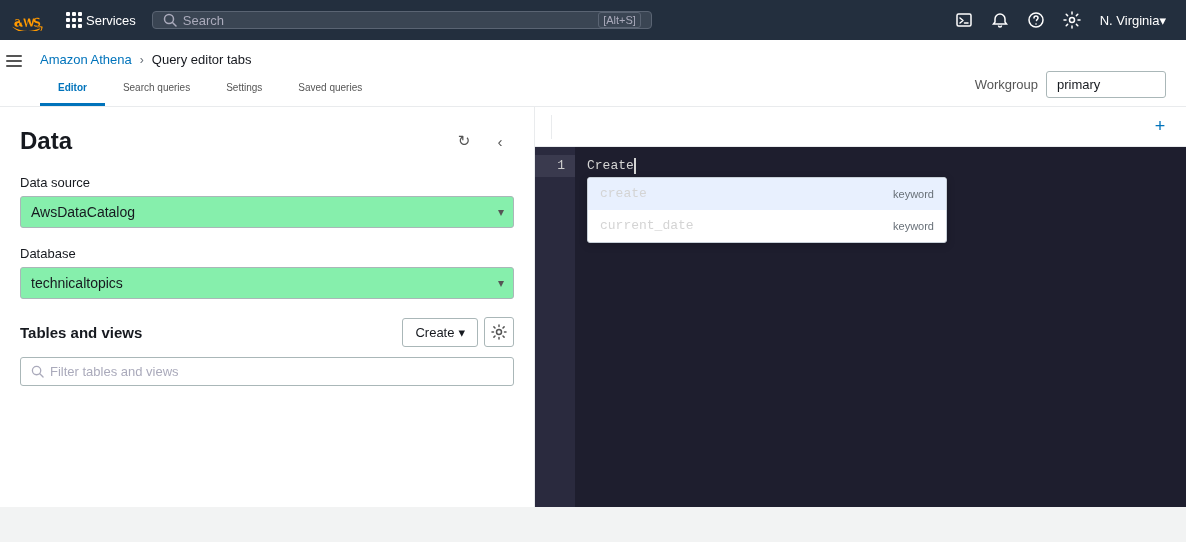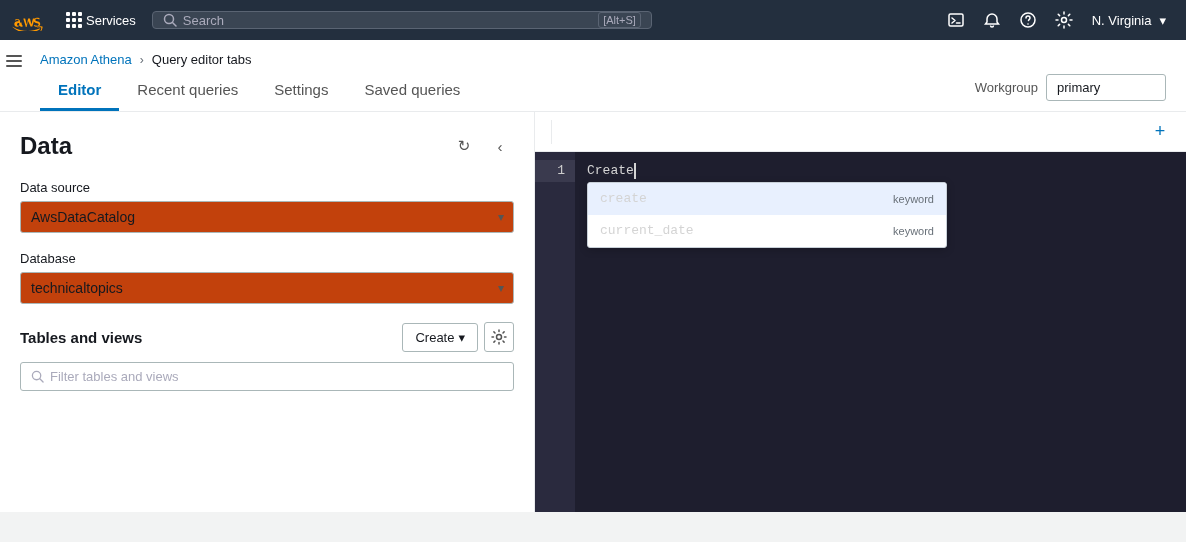--- a/index.html
+++ b/index.html
@@ -56,21 +56,21 @@
     }
     .nav-icon-btn {
       width: 32px; height: 32px;
       display: flex; align-items: center; justify-content: center;
       color: #fff; cursor: pointer;
       border-radius: 3px;
       background: transparent; border: none;
       font-size: 16px;
     }
     .region-btn {
-      display: flex; align-items: center; gap: 8px;
+      display: flex; align-items: center; gap: 0;
       color: #fff; font-size: 13px; cursor: pointer;
       padding: 4px 8px;
       background: transparent; border: none;
     }
 
     
     .page-header {
       background: #fff;
       border-bottom: 1px solid #e9ebed;
       padding: 0 20px;
@@ -97,21 +97,21 @@
     
     .tabs-bar {
       display: flex; align-items: center;
       padding: 0;
       border-bottom: none;
       margin-top: 4px;
     }
     .tab-item {
       padding: 10px 18px;
       cursor: pointer;
-      font-size: 15px;
+      font-size: 10px;
       color: #555;
       border-bottom: 3px solid transparent;
       white-space: nowrap;
     }
     .tab-item.active {
       color: #0073bb;
       border-bottom: 3px solid #0073bb;
       font-weight: 600;
     }
     .workgroup-area {
@@ -164,21 +164,21 @@
     .select-wrapper {
       position: relative;
       width: 100%;
     }
     .select-control {
       width: 100%;
       padding: 7px 36px 7px 10px;
       border: 1px solid #aab7b8;
       border-radius: 3px;
       font-size: 14px;
-      background: #c2410c;
+      background: #86efac;
       appearance: none;
       cursor: pointer;
       color: #16191f;
     }
     .select-arrow {
       position: absolute; right: 10px; top: 50%; transform: translateY(-50%);
       pointer-events: none; color: #555; font-size: 12px;
     }
 
     .tables-header {
@@ -412,21 +412,21 @@
   </button>
 
   <div class="page-header" style="padding-left: 40px;">
     <div class="breadcrumb-bar">
       <a class="breadcrumb-link">Amazon Athena</a>
       <span class="breadcrumb-sep">›</span>
       <span class="breadcrumb-current">Query editor tabs</span>
     </div>
     <div class="tabs-bar">
       <div class="tab-item active">Editor</div>
-      <div class="tab-item">Recent queries</div>
+      <div class="tab-item">Search queries</div>
       <div class="tab-item">Settings</div>
       <div class="tab-item">Saved queries</div>
       <div class="workgroup-area">
         <span class="workgroup-label">Workgroup</span>
         <div class="workgroup-value">primary</div>
       </div>
     </div>
   </div>
 </div>
 

